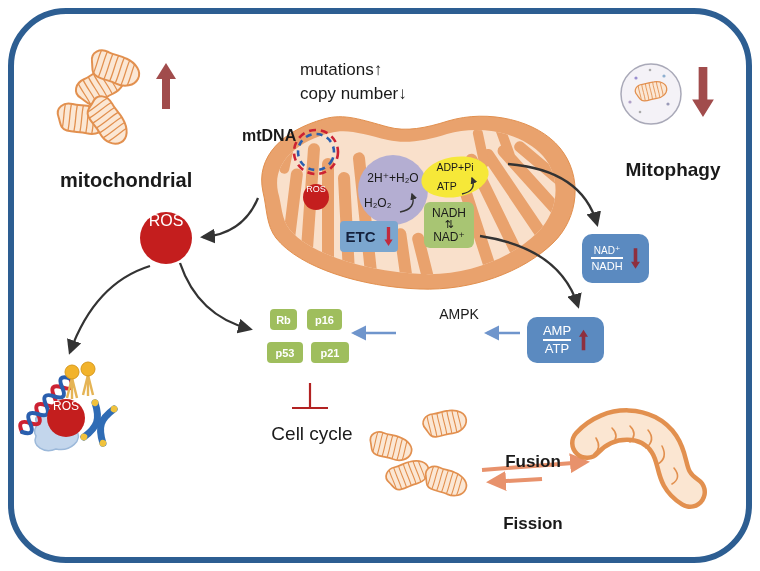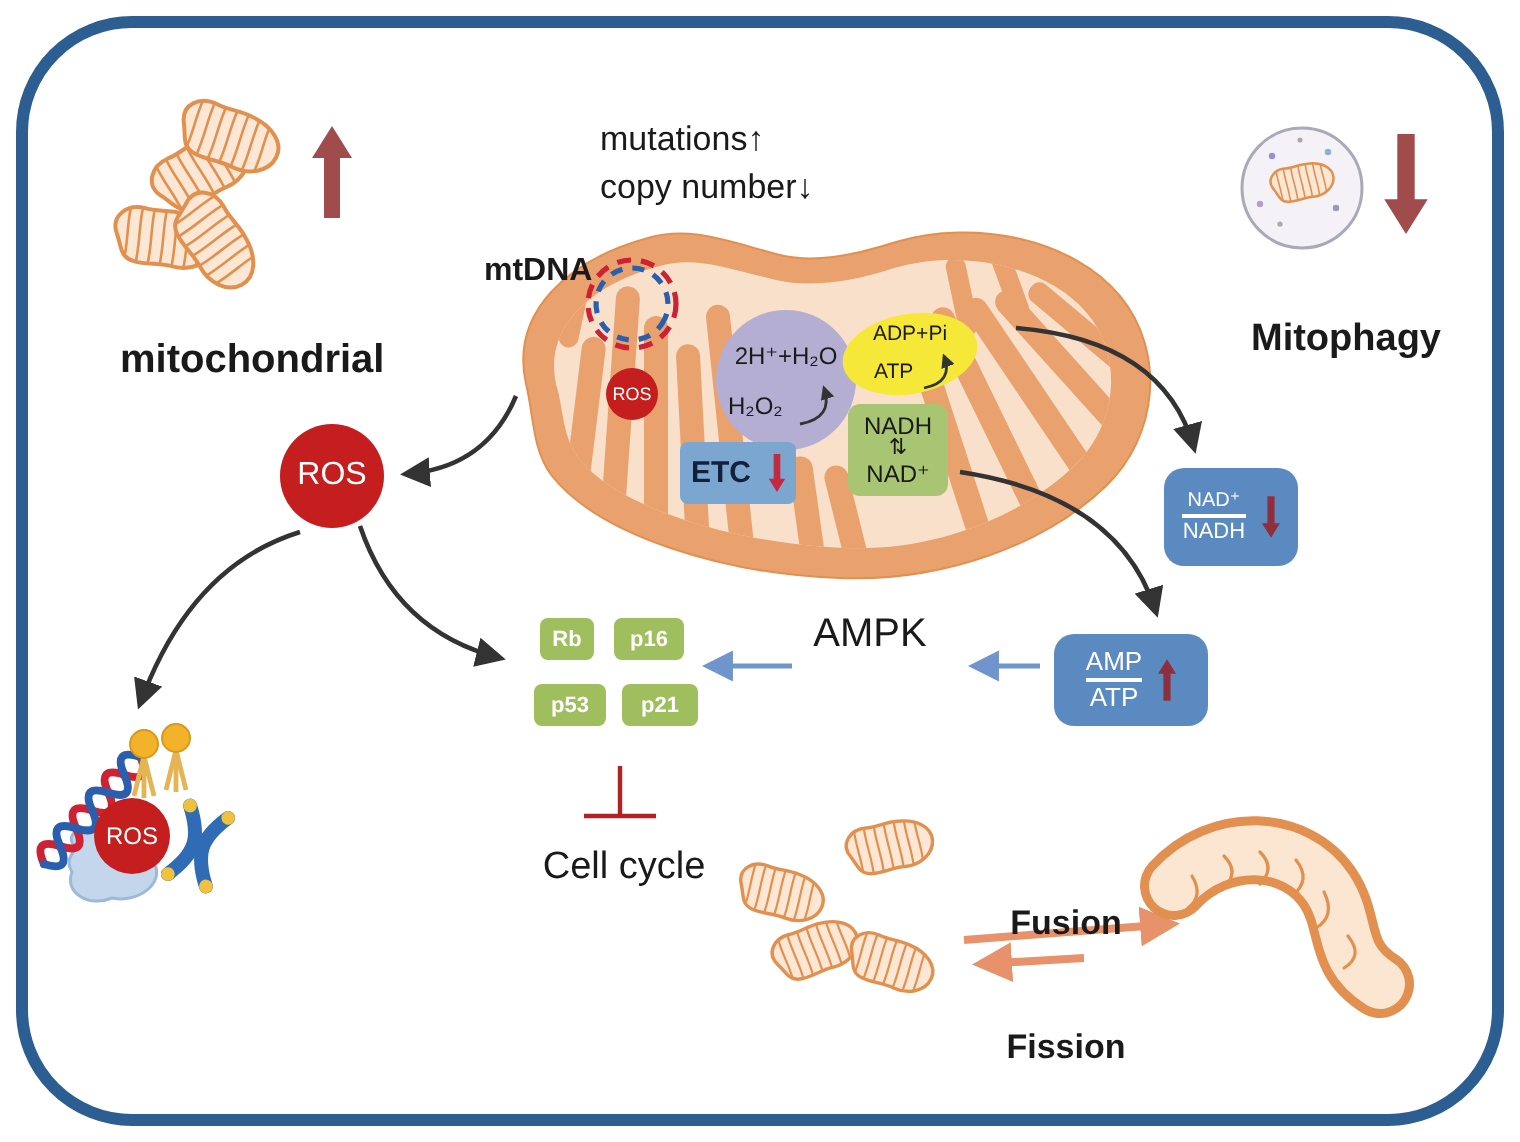--- a/index.html
+++ b/index.html
@@ -4,21 +4,21 @@
 <style>
   html,body{margin:0;padding:0;background:#fff;}
   #canvas{position:relative;width:760px;height:571px;background:#fff;overflow:hidden;
           font-family:"Liberation Sans","DejaVu Sans",sans-serif;color:#1a1a1a;}
   #frame{position:absolute;inset:8px;border:6px solid #2d5e92;border-radius:58px;}
   .abs{position:absolute;}
   .lbl{position:absolute;white-space:nowrap;}
   .bold{font-weight:bold;margin-top:24px;}
   .ctr{text-align:center;}
   .ros{position:absolute;background:#c41e1e;border-radius:50%;color:#fff;
-       display:flex;align-items:center;justify-content:center;}
+       display:flex;align-items:flex-start;justify-content:center;}
   .gbox{position:absolute;background:#9fbe5d;border-radius:4px;color:#fff;
         font-weight:bold;font-size:11px;display:flex;align-items:center;justify-content:center;}
   .bluebox{position:absolute;background:#5b8ac0;border-radius:10px;color:#fff;
         display:flex;align-items:center;justify-content:center;gap:8px;}
   .frac{display:flex;flex-direction:column;align-items:center;line-height:1.1;}
   .frac-bar{height:1.5px;background:#fff;width:100%;margin:1px 0;}
   svg{display:block;}
 </style>
 </head>
 <body>
@@ -263,20 +263,20 @@
   <div class="gbox" style="left:307px;top:309px;width:35px;height:21px">
     <span>p16</span>
   </div>
   <div class="gbox" style="left:267px;top:342px;width:36px;height:21px">
     <span>p53</span>
   </div>
   <div class="gbox" style="left:311px;top:342px;width:38px;height:21px">
     <span>p21</span>
   </div>
 
-  <div class="lbl ctr" style="left:388px;top:306px;width:94px;font-size:20px">AMPK</div>
+  <div class="lbl ctr" style="left:412px;top:306px;width:94px;font-size:14px">AMPK</div>
 
   <div class="lbl ctr" style="left:262px;top:423px;width:100px;font-size:19px">Cell cycle</div>
 
   <div class="lbl bold ctr" style="left:498px;top:428px;width:70px;font-size:17px">Fusion</div>
   <div class="lbl bold ctr" style="left:498px;top:490px;width:70px;font-size:17px">Fission</div>
 
 </div>
 
 </body></html>

